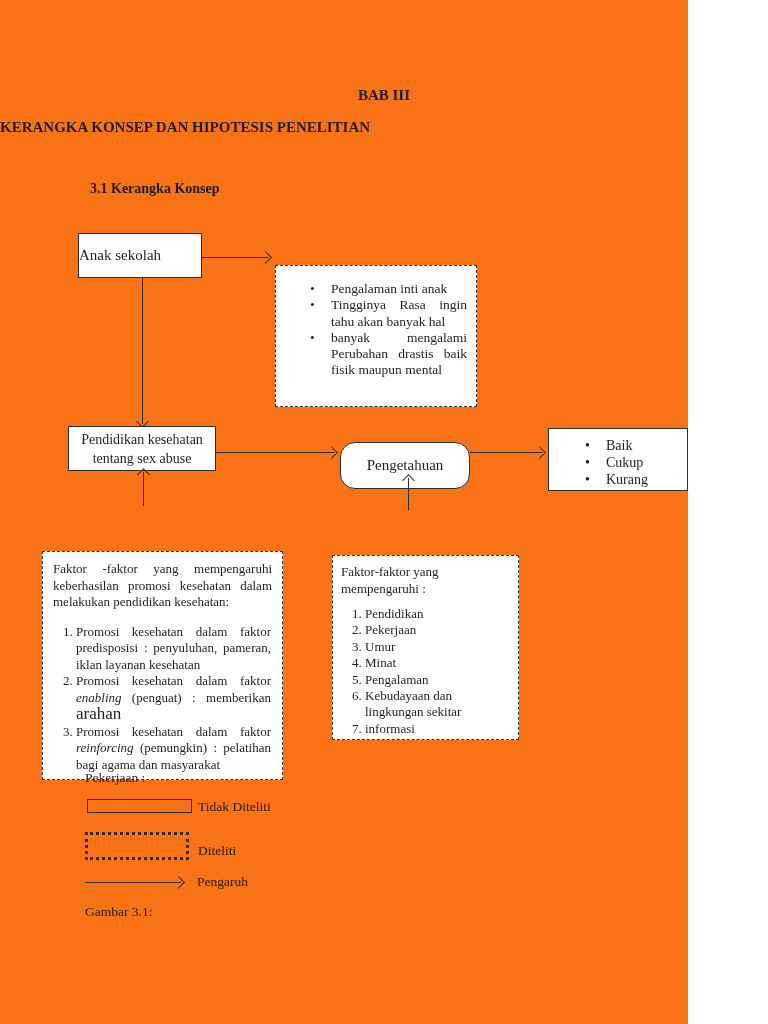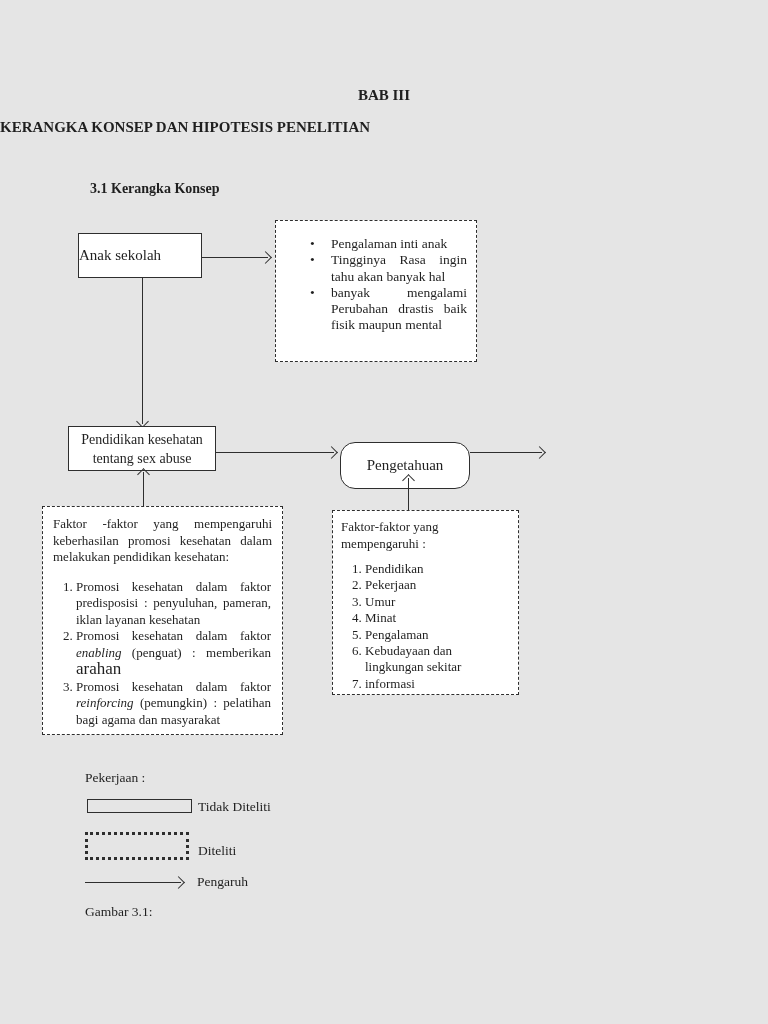--- a/index.html
+++ b/index.html
@@ -1,28 +1,28 @@
 <!DOCTYPE html>
 <html><head>
 <meta charset="utf-8">
 <style>
   * { box-sizing: border-box; }
   html,body { margin:0; padding:0; background:#ffffff; }
   body { width:768px; height:1024px; font-family:"Liberation Serif","DejaVu Serif",serif; color:#1f1f1f; }
-  .page { position:relative; width:768px; height:1024px; background:#e5e5e5; overflow:hidden;font-family:Liberation Serif, serif; }
+  .page { position:relative; width:688px; height:1024px; background:#f97316; overflow:hidden;font-family:Liberation Serif, serif; }
 
   
   .chapter { position:absolute; top:87px; left:0; width:768px; text-align:center; font-weight:bold; font-size:15px; }
   .title   { position:absolute; top:119px; left:0; width:768px; text-align:left; font-weight:bold; font-size:15px; }
   .section { position:absolute; top:181px; left:90px; font-weight:bold; font-size:14px; }
 
   
   .box { position:absolute; background:#fff; }
   .box.solid  { border:1.5px solid #2e2e2e; }
-  .box.dotted { border:1.6px dashed #2e2e2e; }
+  .box.dotted { border:1.6px dashed #2e2e2e;margin-top:45px; }
 
   #anak-box { left:78px; top:233px; width:124px; height:45px; display:flex; align-items:center; justify-content:flex-start; font-size:15px; }
   #char-box { left:275px; top:220px; width:202px; height:142px; }
   #pendidikan-box { left:68px; top:426px; width:148px; height:45px; text-align:center; font-size:14px; line-height:19px; padding-top:3px; }
   #pengetahuan-box { left:340px; top:442px; width:130px; height:47px; display:flex; align-items:center; justify-content:center; font-size:15px;border-radius:15px; }
   #outcome-box { left:548px; top:428px; width:140px; height:63px; }
   #promosi-box { left:42px; top:506px; width:241px; height:229px; padding:9px 10px 0 10px; font-size:13px; }
   #factors-box { left:332px; top:510px; width:187px; height:185px; padding:8px 8px 0 8px; font-size:13px; }
 
   
@@ -97,20 +97,27 @@
   </div>
 
   <div class="arr h to-right" style="left:216px; top:452px; width:118px;"></div>
 
   <div class="box solid" id="pengetahuan-box">
     <span>Pengetahuan</span>
   </div>
 
   <div class="arr h to-right" style="left:470px; top:452px; width:72px;"></div>
 
+  <div class="box solid" id="outcome-box">
+    <ul class="bullets">
+        <li>Baik</li>
+        <li>Cukup</li>
+        <li>Kurang</li>
+      </ul>
+  </div>
 
   <div class="arr v to-up" style="left:143px; top:472px; height:34px;"></div>
   <div class="arr v to-up" style="left:408px; top:478px; height:32px;"></div>
 
   <div class="box dotted" id="promosi-box">
     <p class="intro">Faktor -faktor yang mempengaruhi keberhasilan promosi kesehatan dalam melakukan pendidikan kesehatan:</p>
     <ol class="numlist">
       <li>Promosi kesehatan dalam faktor predisposisi : penyuluhan, pameran, iklan layanan kesehatan</li>
       <li><span>Promosi kesehatan dalam faktor </span><i>enabling</i><span> (penguat) : memberikan </span><span class="big">arahan</span></li>
       <li><span>Promosi kesehatan dalam faktor </span><i>reinforcing</i><span> (pemungkin) : pelatihan bagi agama dan masyarakat</span></li>

